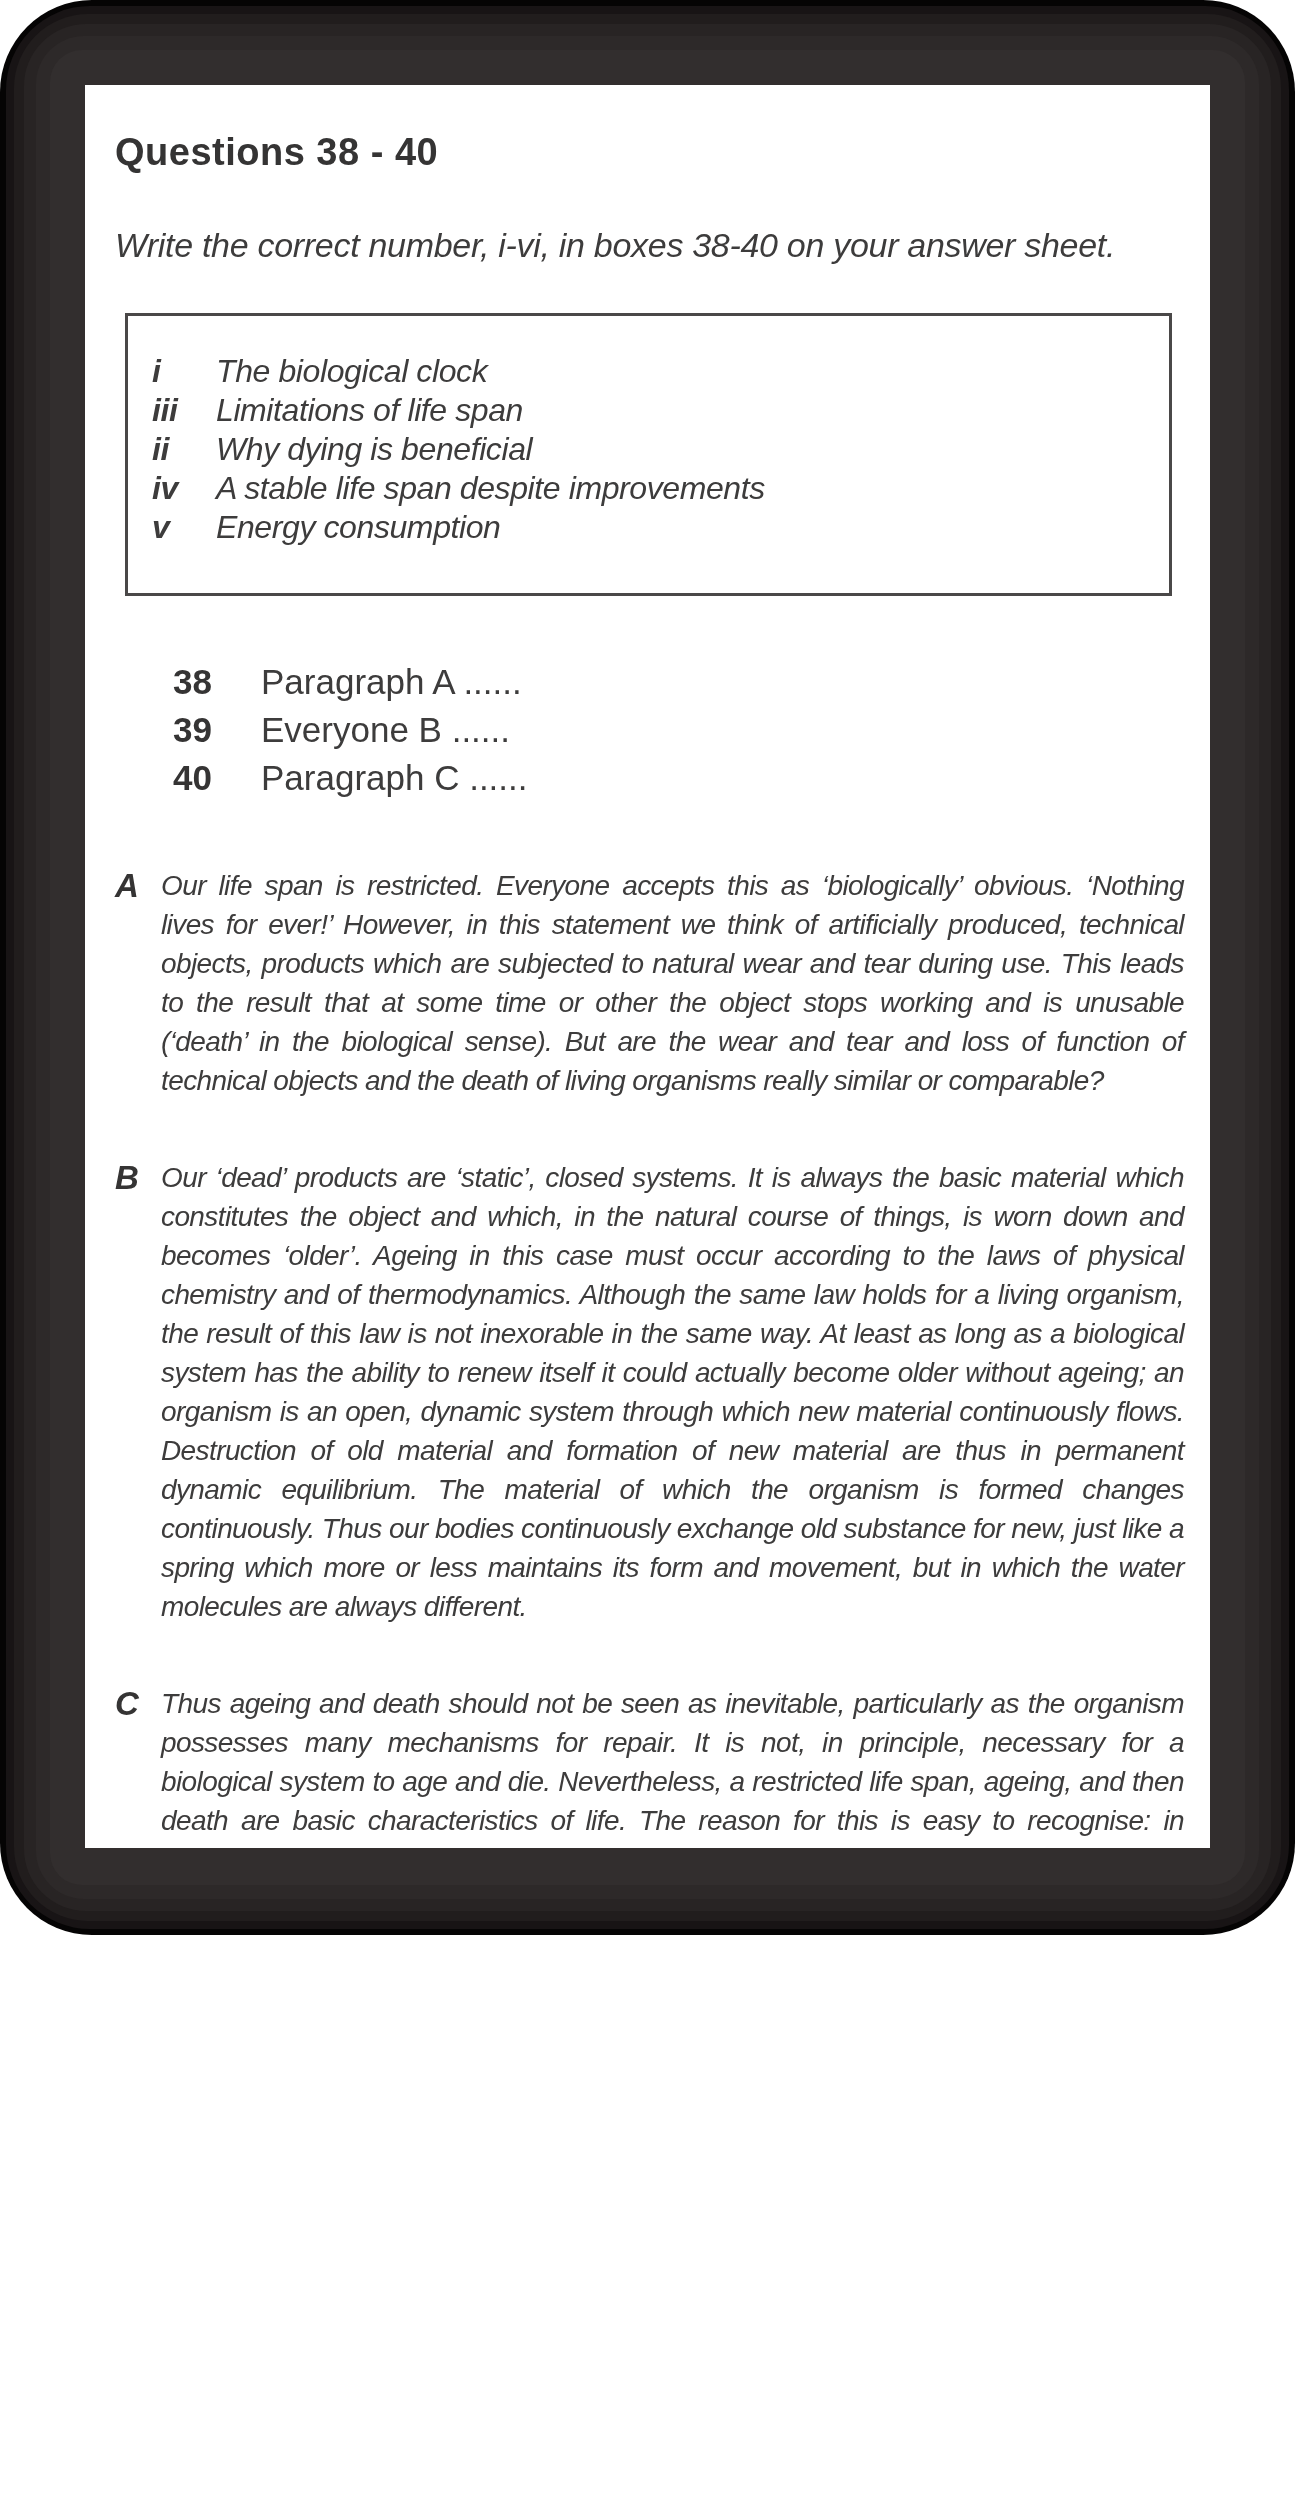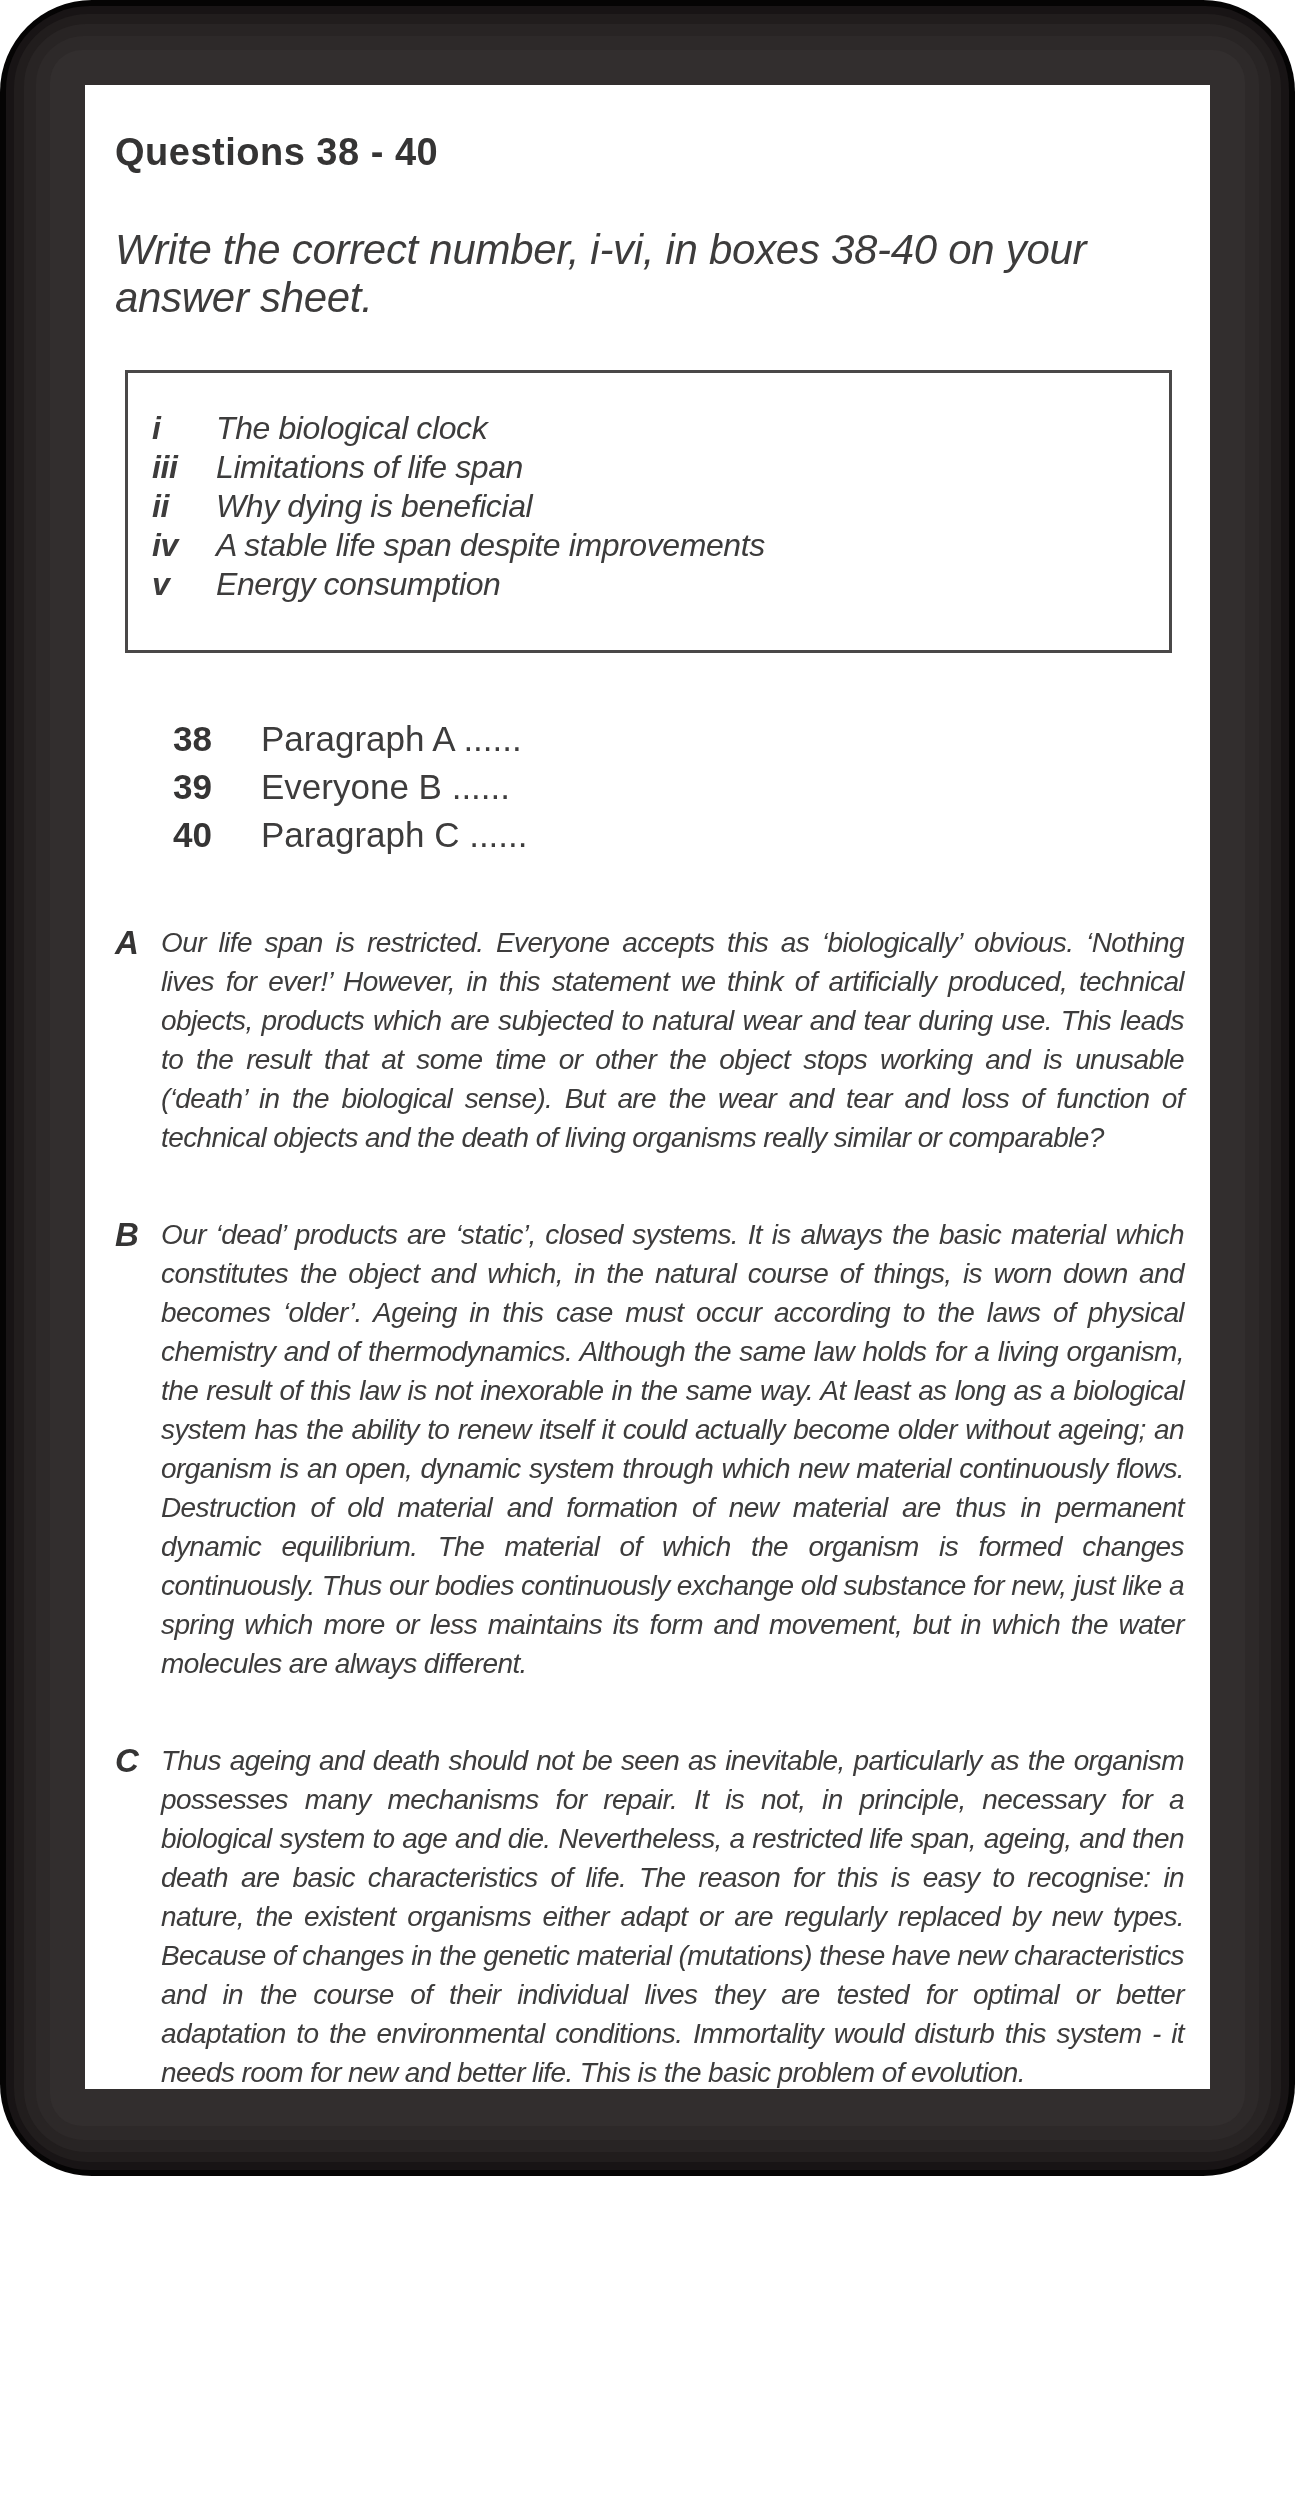--- a/index.html
+++ b/index.html
@@ -1,18 +1,18 @@
 <!DOCTYPE html>
 <html><head>
 <meta charset="utf-8">
 <style>
   html,body{margin:0;padding:0;background:#ffffff;}
   .canvas{
     position:relative;
-    width:1295px;height:2176px;
+    width:1295px;height:1935px;
     overflow:hidden;
     font-family:"Liberation Sans","DejaVu Sans",sans-serif;
   }
   
   .frame{position:absolute;inset:0;background:#050404;border-radius:92px;}
   .ring{position:absolute;}
   .ring1{inset:6px;border-radius:84px;background:#181415;}
   .ring2{inset:14px;border-radius:74px;background:#211d1d;}
   .ring3{inset:24px;border-radius:62px;background:#282424;}
   .ring4{inset:36px;border-radius:48px;background:#2d2929;}
@@ -29,21 +29,21 @@
   }
   .title{
     font-size:38px;font-weight:bold;margin:0 0 52px 0;color:#353434;
     letter-spacing:0.5px;
   }
   .intro{
     font-size:35px;line-height:1.38;margin:0 0 42px 0;letter-spacing:-0.3px;
   }
   .intro b{font-weight:bold;}
   .note{
-    font-size:42px;font-style:italic;margin:0 0 48px 0;letter-spacing:-0.3px;
+    font-size:34px;font-style:italic;margin:0 0 48px 0;letter-spacing:-0.3px;
   }
   .headings-box{
     border:3px solid #4a4848;
     margin:0 12px 62px 10px;
     padding:36px 20px 46px 24px;
   }
   .heading-row{display:flex;font-style:italic;font-size:32px;line-height:39px;letter-spacing:-0.4px;}
   .heading-roman{flex:0 0 64px;font-weight:bold;}
   .heading-label{flex:1;}
   .questions{margin:0 0 64px 58px;}

